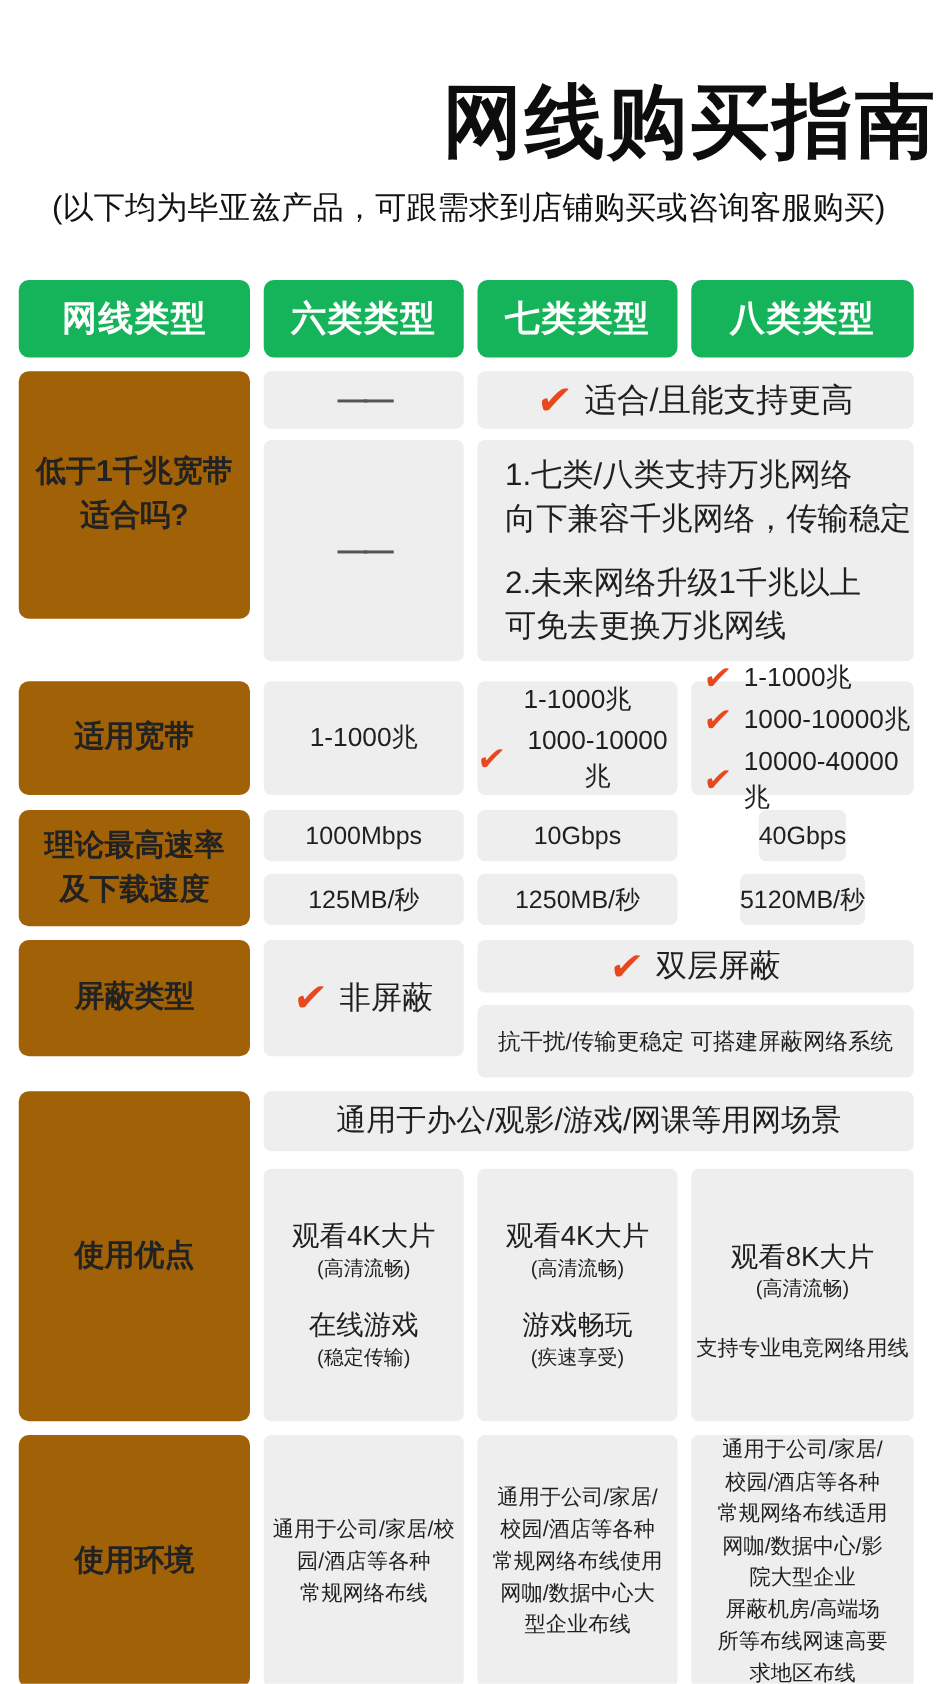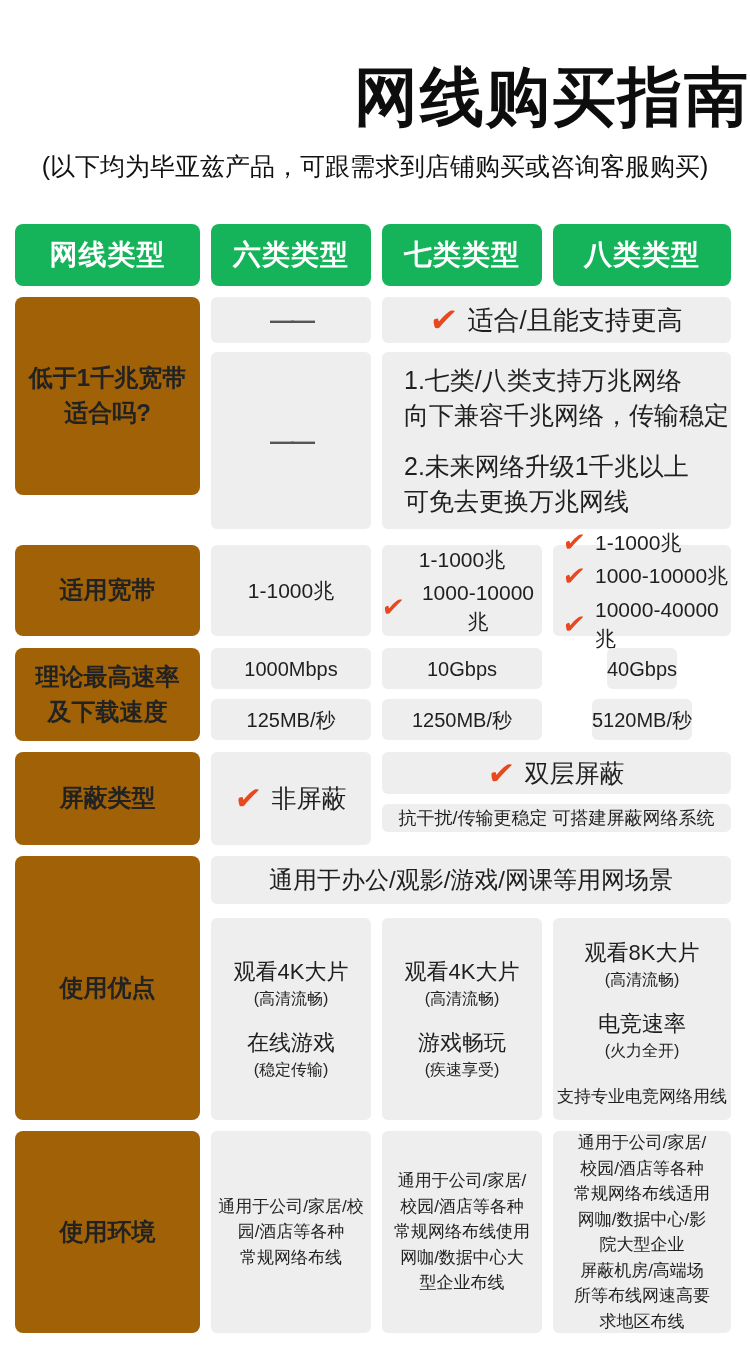--- a/index.html
+++ b/index.html
@@ -65,21 +65,21 @@
   
   .r3 .label { height:93px; }
   .r3-a { height:41px; margin-bottom:10px; }
   .r3-b { height:41px; }
   .r3 .cell { font-size:20px; }
 
   
   .r4 .label { height:93px; }
   .r4-c2 { height:93px; font-size:25px; }
   .r4-a { height:42px; margin-bottom:10px; font-size:25px; }
-  .r4-b { height:28px; font-size:18px; }
+  .r4-b { height:58px; font-size:18px; }
 
   
   .r5 .label { height:264px; }
   .band { height:48px; margin-bottom:14px; font-size:24px; }
   .adv { height:202px; }
   .adv .big { font-size:22px; }
   .adv .small { font-size:16px; color:#222; }
   .adv .grp { margin:9px 0; }
   .adv .foot { font-size:17px; margin-top:14px; }
 
@@ -234,24 +234,20 @@
           </div>
           <div class="grp">
             <div class="big">游戏畅玩</div>
             <div class="small">(疾速享受)</div>
           </div>
         </div>
         <div class="cell c4 adv">
           <div class="grp">
             <div class="big">观看8K大片</div>
             <div class="small">(高清流畅)</div>
-          </div>
-          <div class="grp">
-            <div class="big">电竞速率</div>
-            <div class="small">(火力全开)</div>
           </div>
           <div class="foot">支持专业电竞网络用线</div>
         </div>
       </div>
     </div>
   </div>
 
   <div class="row r6">
     <div class="label c1">使用环境</div>
     <div class="cell c2 preline">通用于公司/家居/校

